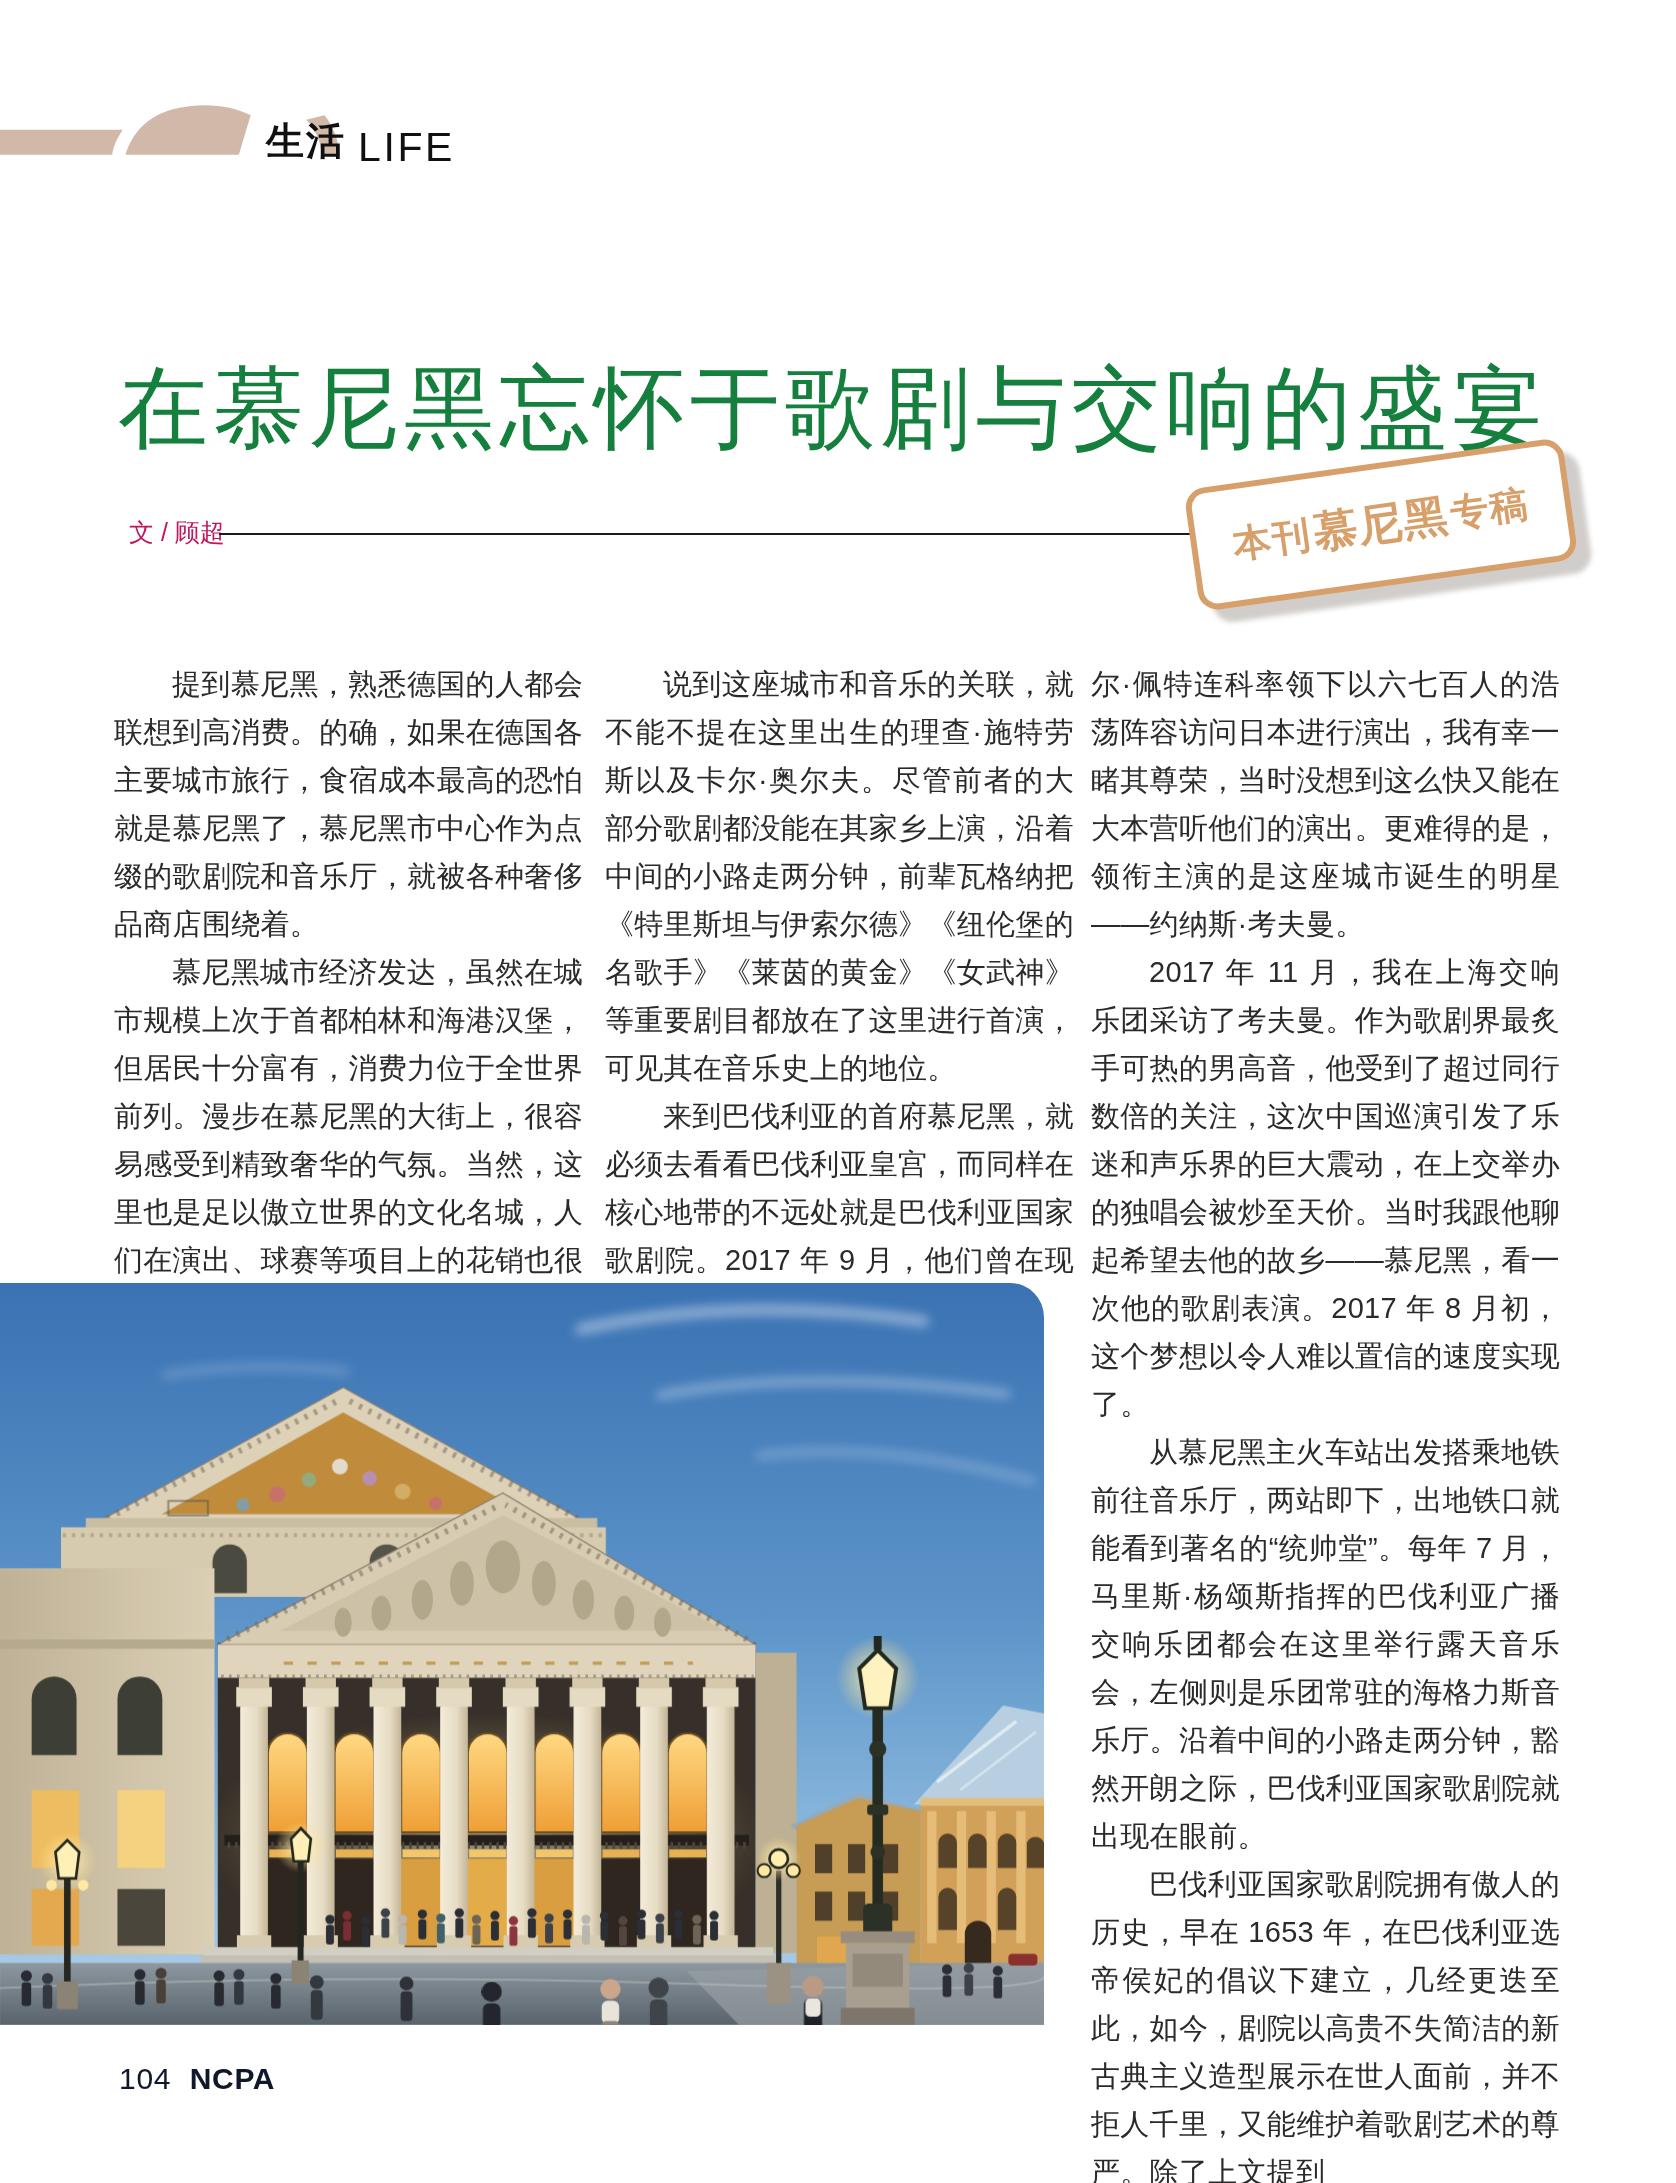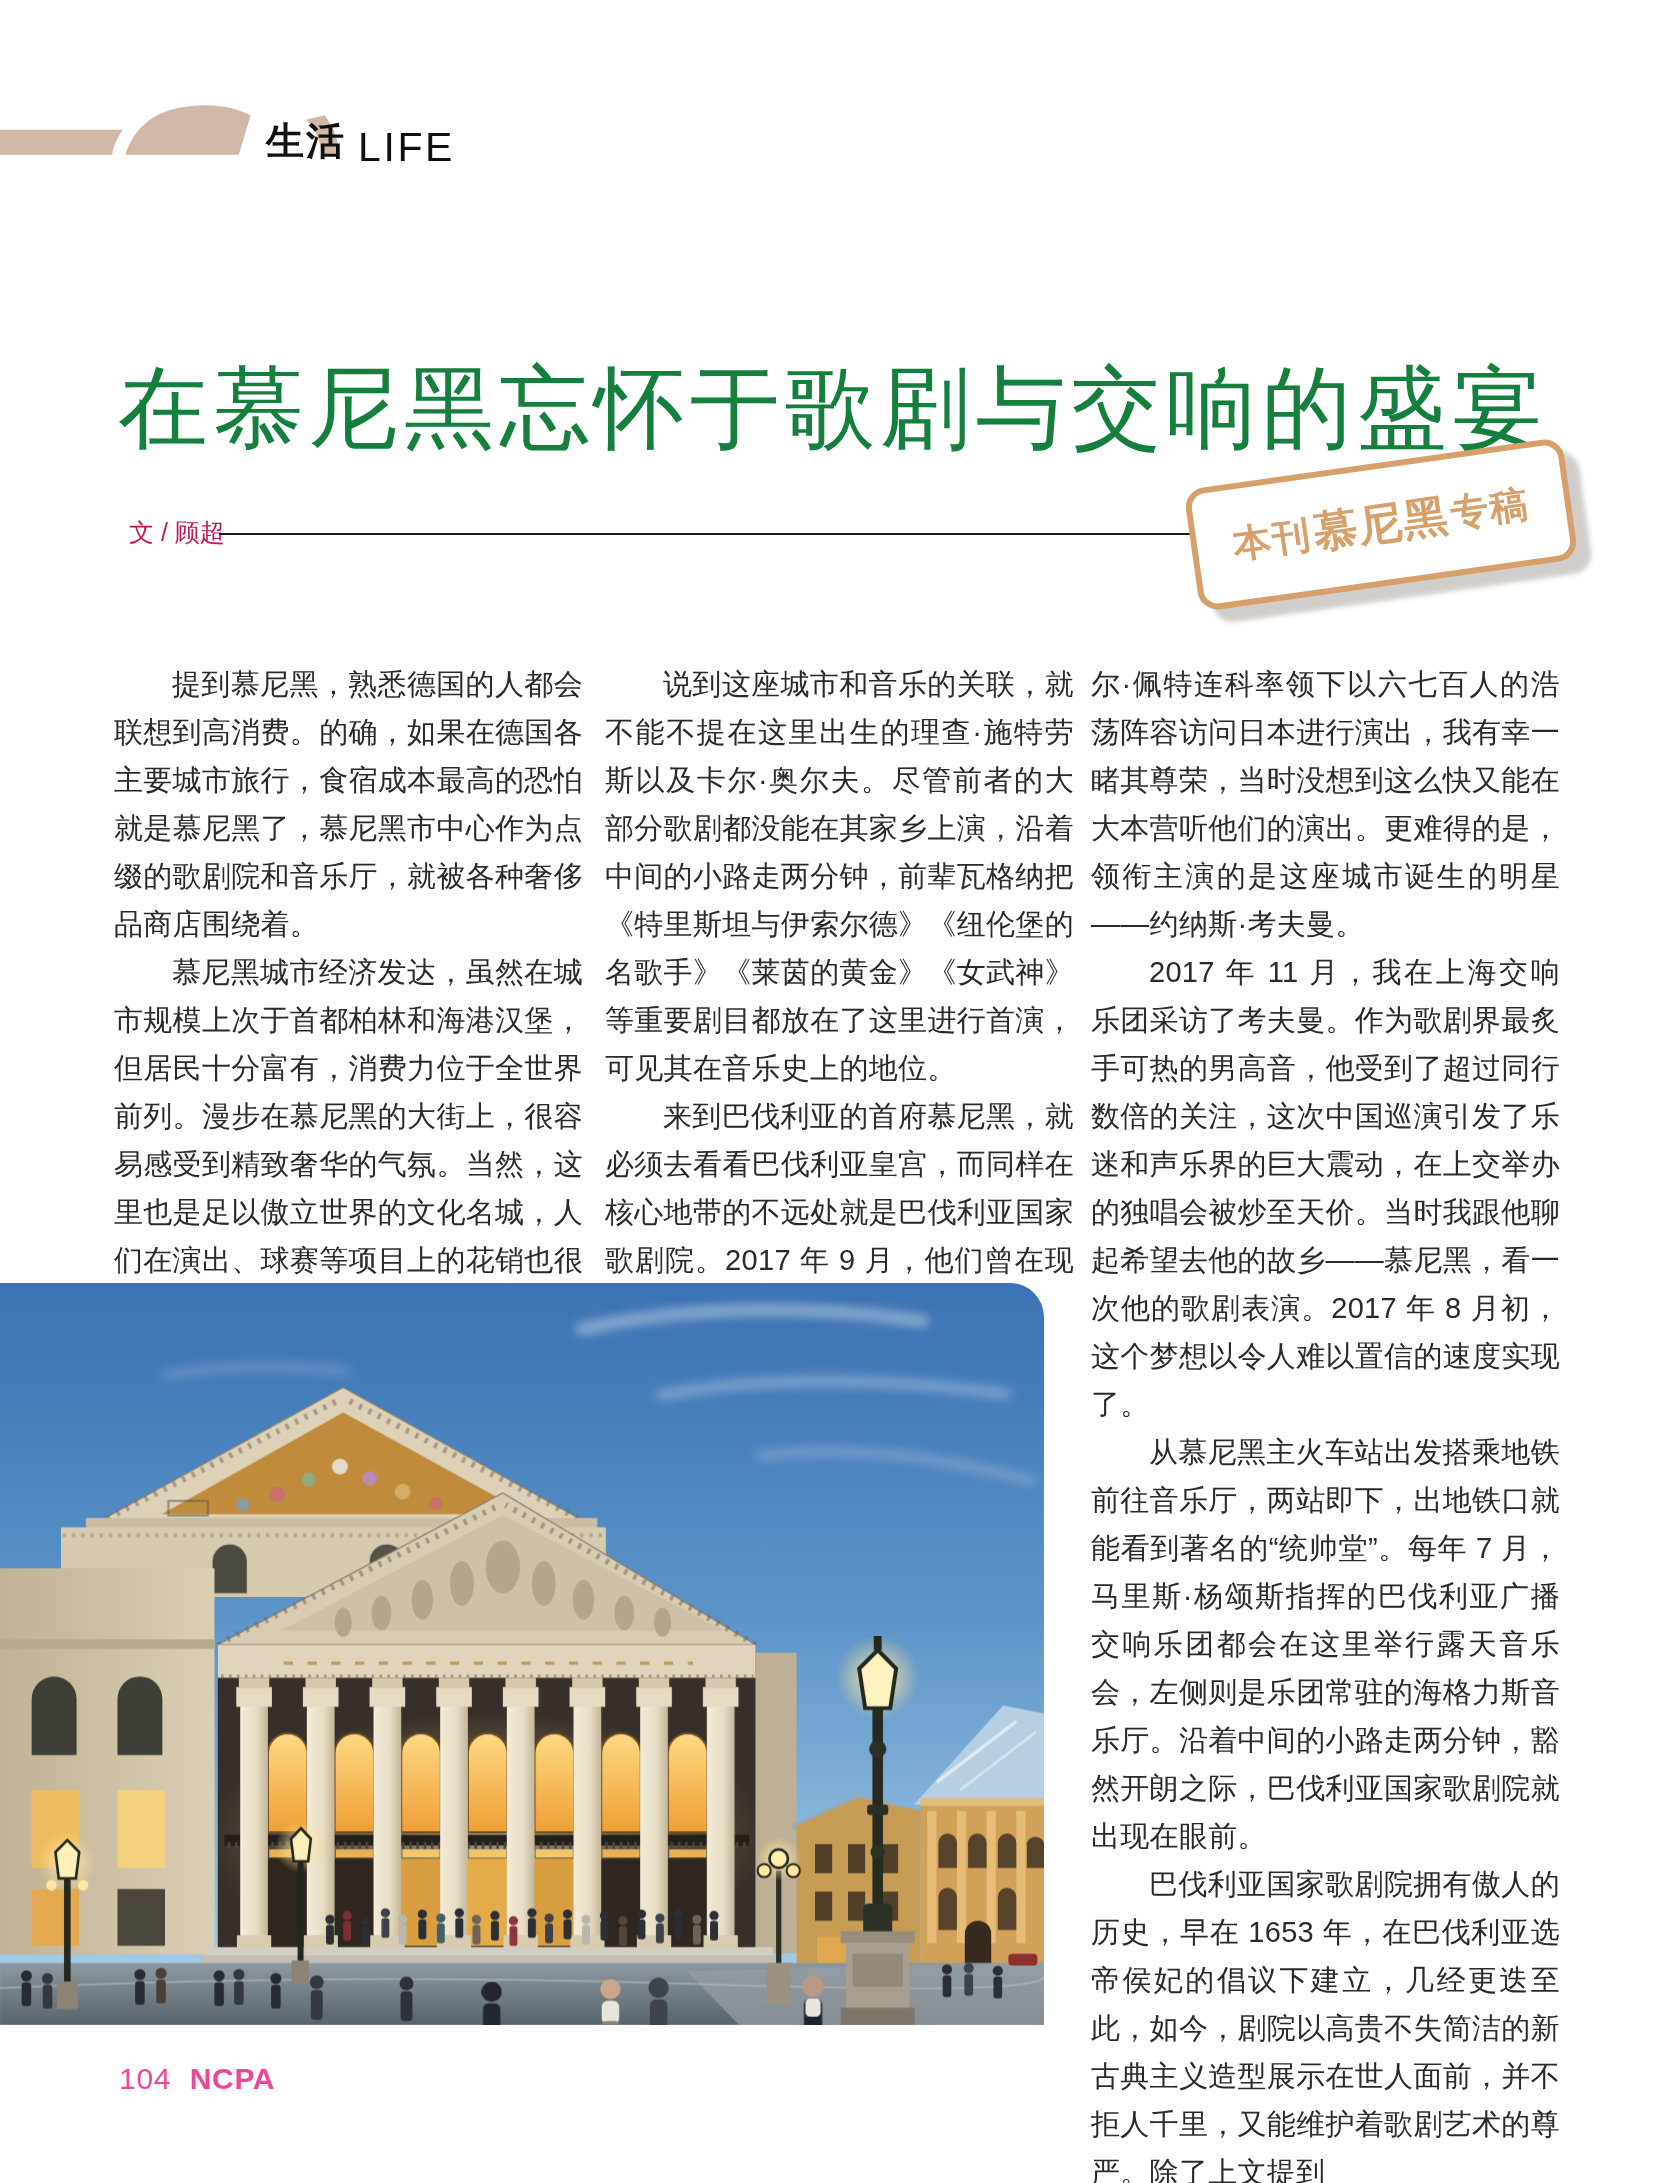--- a/index.html
+++ b/index.html
@@ -36,21 +36,21 @@
   .col-2{left:605px;}
   .col-3{left:1091px;}
   
   .caption{position:absolute;left:119px;top:1245px;font-size:22.4px;font-weight:700;color:#929496;}
   .caption .credit{margin-left:17px;}
   
   .photo{position:absolute;left:0;top:1283px;width:1044px;height:742px;
          border-radius:0 34px 0 0;overflow:hidden;}
   .photo svg{display:block;width:100%;height:100%;}
   
-  .footer{position:absolute;left:119px;top:2062px;font-size:30px;color:#ec4899;letter-spacing:0.7px;}
+  .footer{position:absolute;left:119px;top:2062px;font-size:30px;color:#0f172a;letter-spacing:0.7px;}
   .footer .brand{margin-left:18.5px;font-weight:600;}
 </style>
 </head>
 <body>
 
 <div class="page">
 
   <svg class="hdr-decor" viewBox="0 0 720 100" aria-hidden="true">
     <g fill="#d2b8a8">
       <path d="M0,42 H186 C178,54 172,66 170,80 H0 Z"></path>

